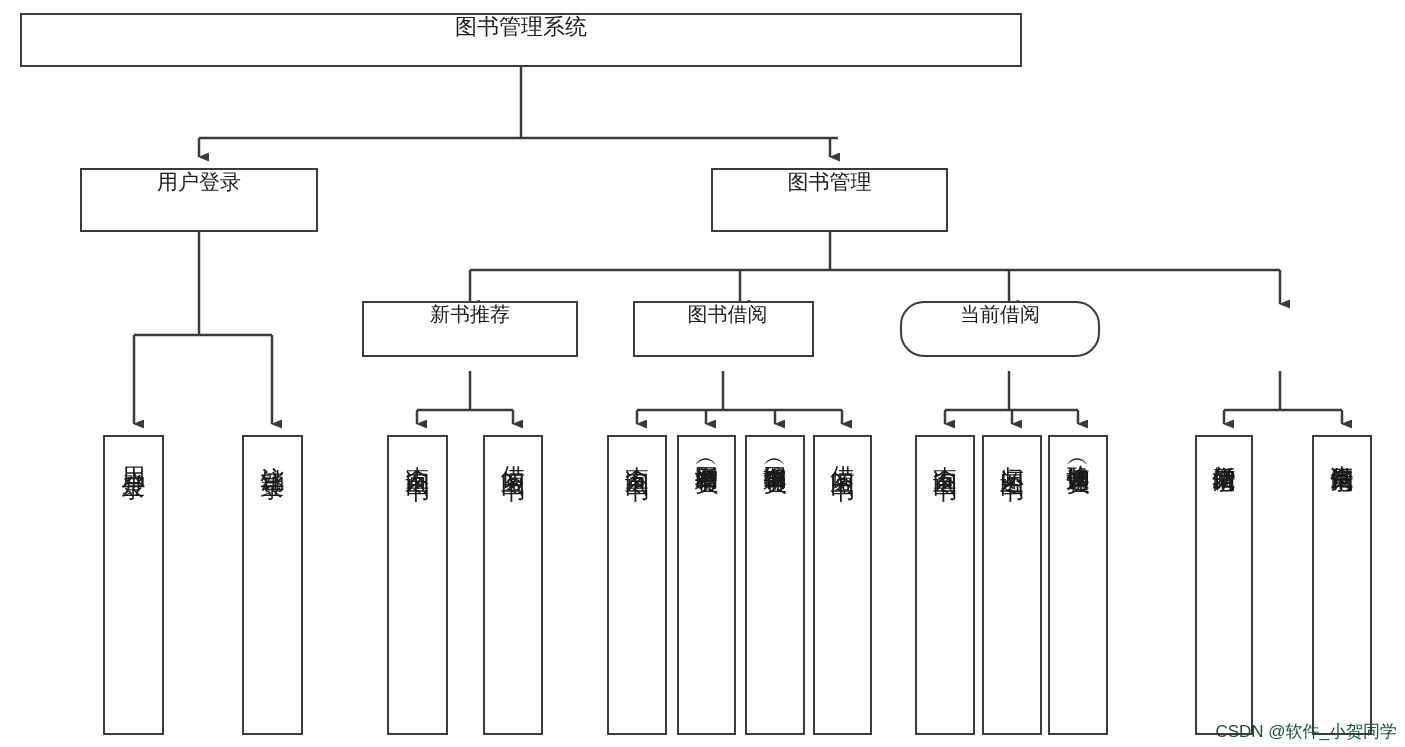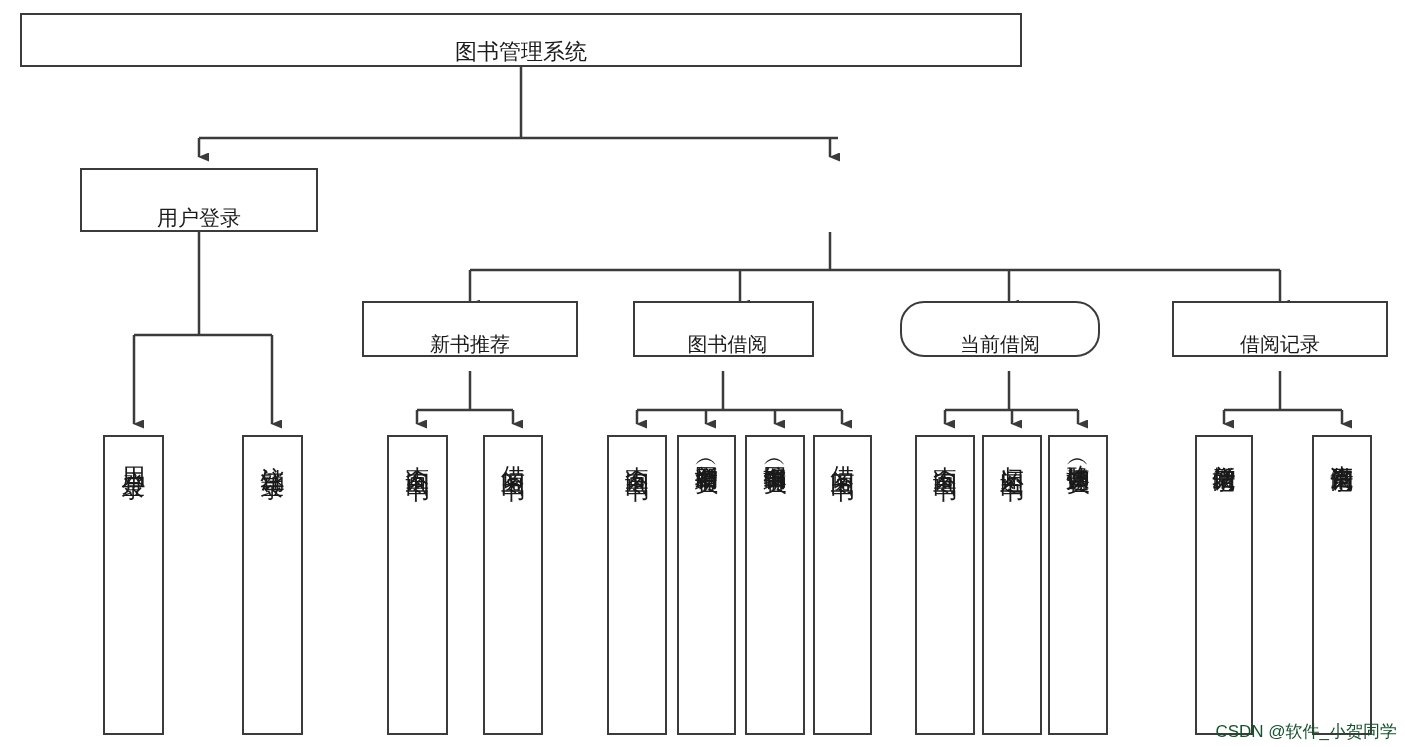--- a/index.html
+++ b/index.html
@@ -11,21 +11,21 @@
   }
   #stage{position:relative;width:1405px;height:747px;}
   svg.wires{position:absolute;left:0;top:0;width:1405px;height:747px;}
 
   .node{
     position:absolute;
     box-sizing:border-box;
     background:#ffffff;
     border:2px solid #3b3b3b;
     display:flex;
-    align-items:flex-end;
+    align-items:flex-start;
     justify-content:center;
     color:#1a1a1a;
   }
   .node .lbl{
     display:block;
     text-align:center;
     line-height:1.12;
     white-space:nowrap;
   }
 
@@ -140,33 +140,33 @@
     </g>
   </svg>
 
   <div class="node n-root">
     <span class="lbl">图书管理系统</span>
   </div>
 
   <div class="node n-l2 n-login">
     <span class="lbl">用户登录</span>
   </div>
+  <div class="node n-l2 n-book">
+    <span class="lbl">图书管理</span>
+  </div>
 
   <div class="node n-l3 n-new">
     <span class="lbl">新书推荐</span>
   </div>
   <div class="node n-l3 n-borrow">
     <span class="lbl">图书借阅</span>
   </div>
   <div class="node n-l3 n-current">
     <span class="lbl">当前借阅</span>
   </div>
-  <div class="node n-l3 n-record">
-    <span class="lbl">借阅记录</span>
-  </div>
 
   <div class="node n-leaf lf1">
     <span class="lbl">用户登录</span>
   </div>
   <div class="node n-leaf lf2">
     <span class="lbl">注销登录</span>
   </div>
   <div class="node n-leaf lf3">
     <span class="lbl">查询图书</span>
   </div>

